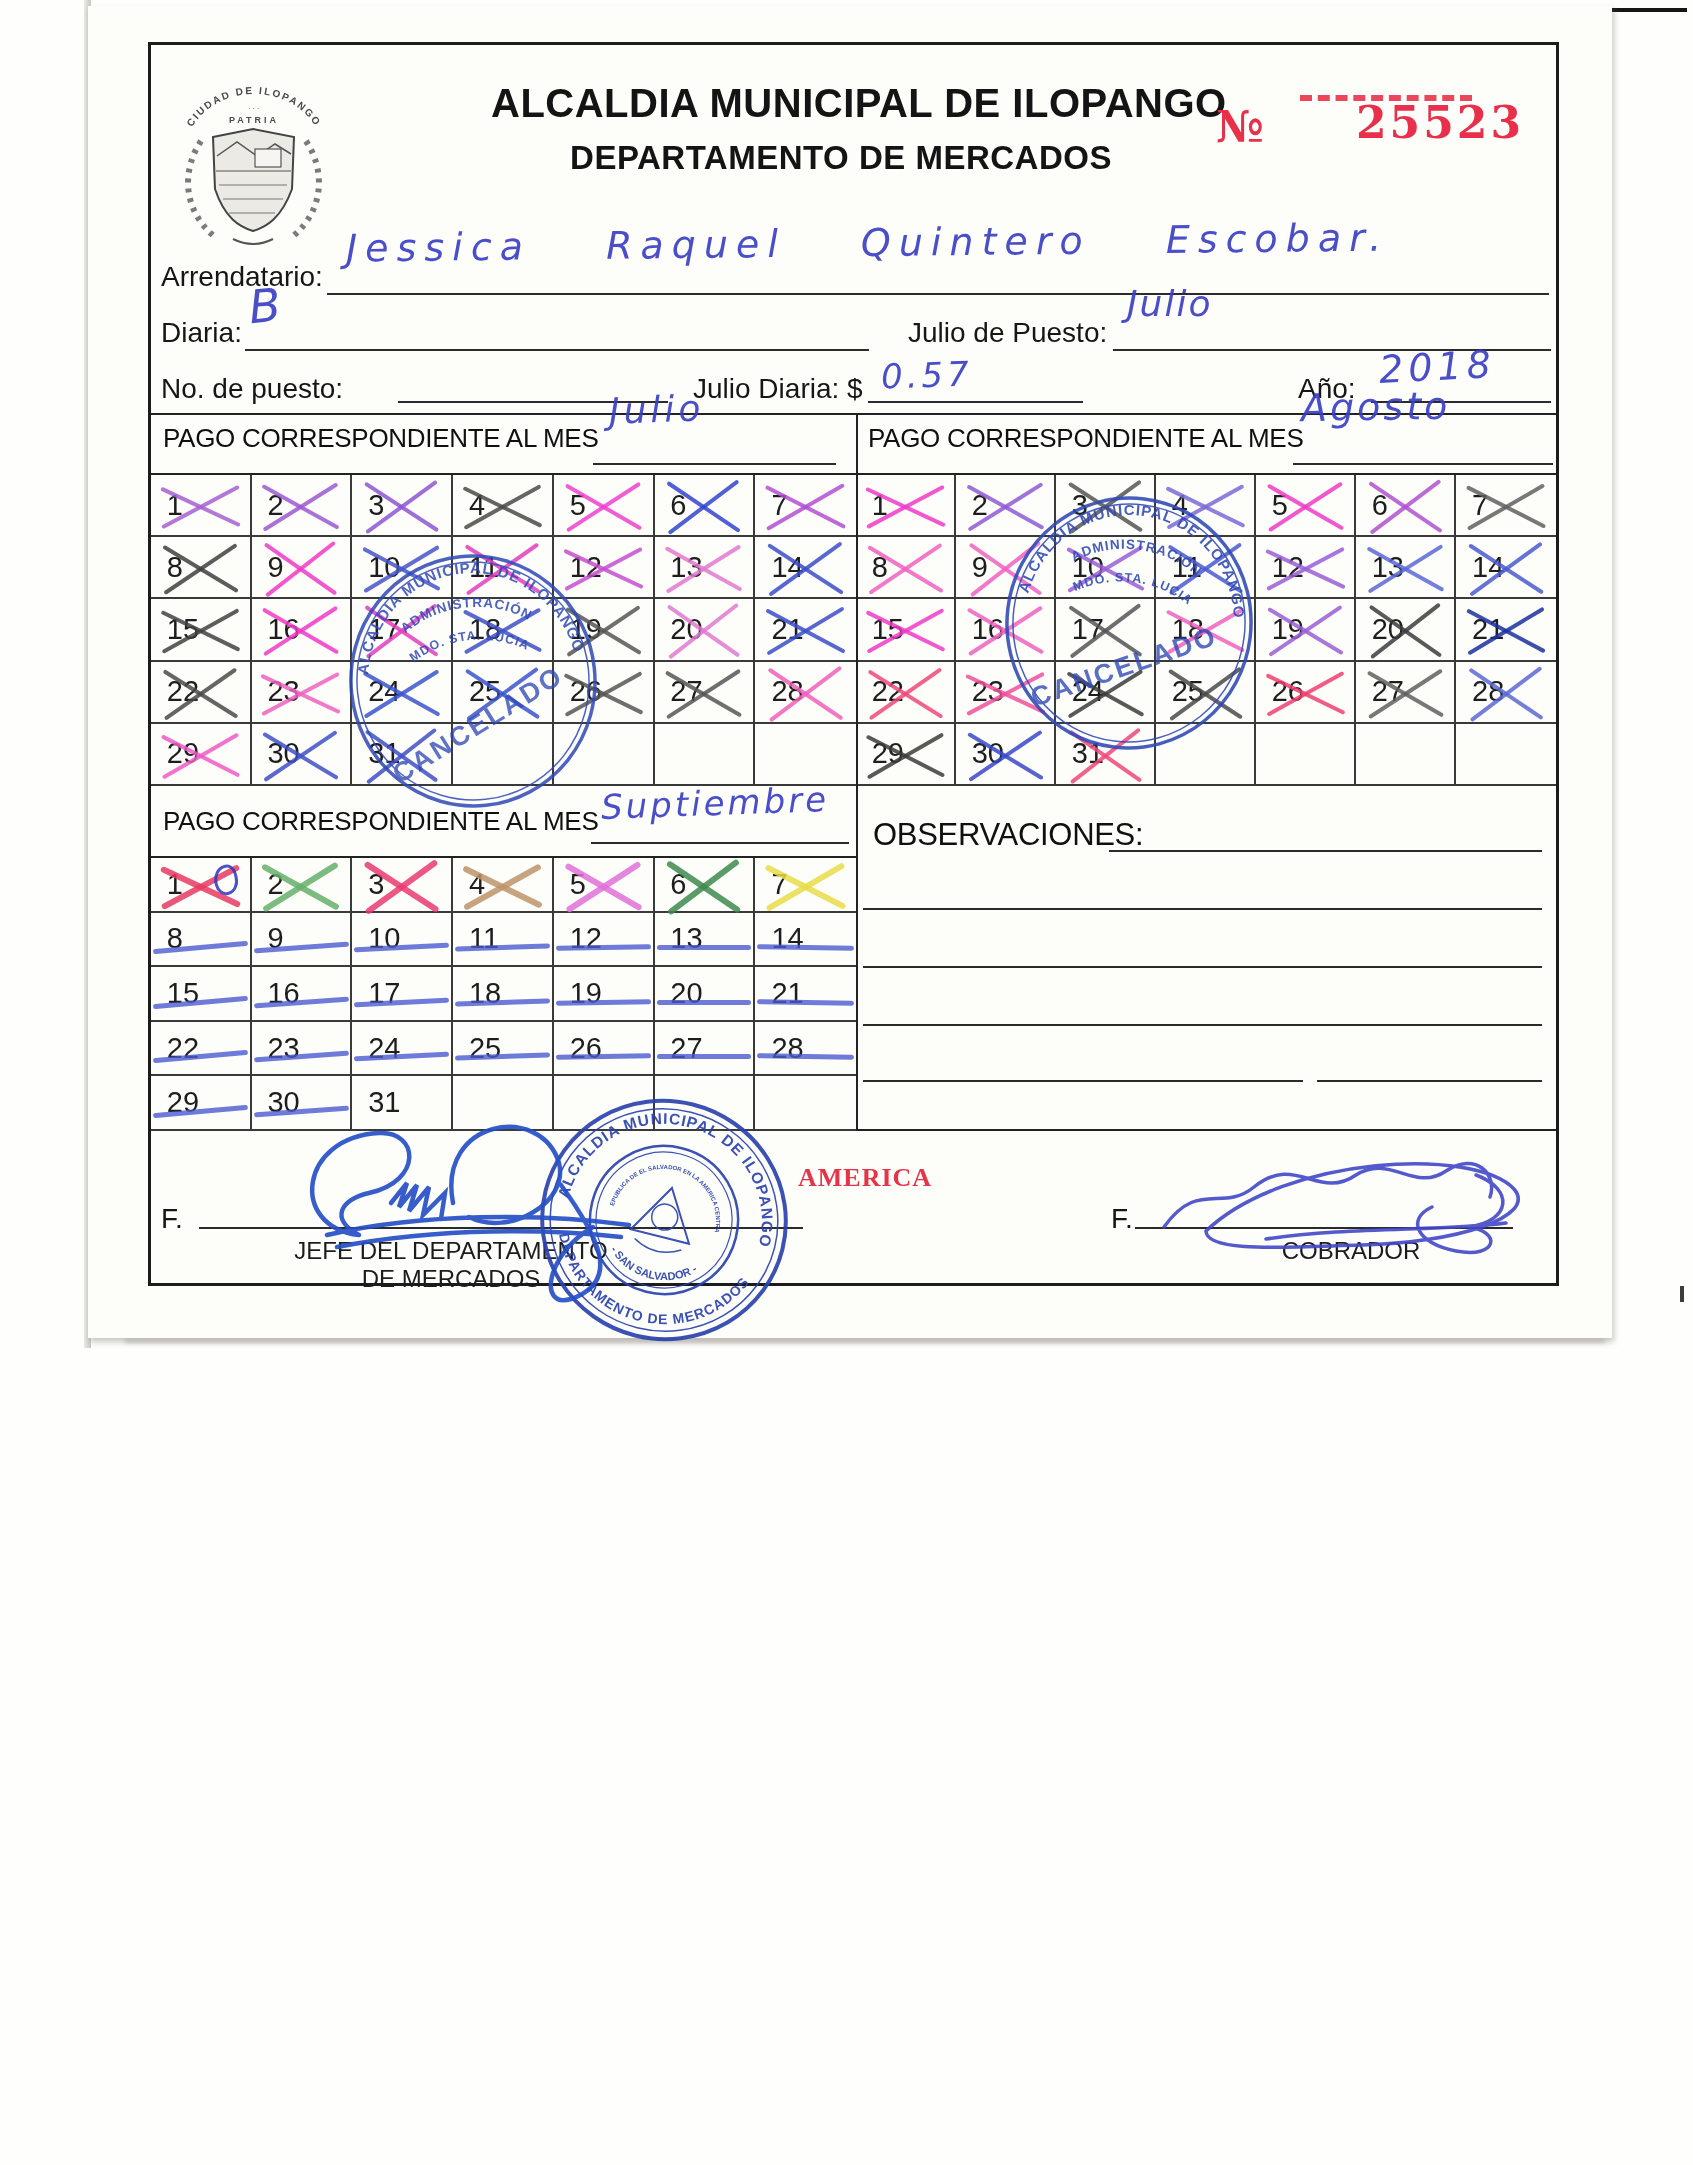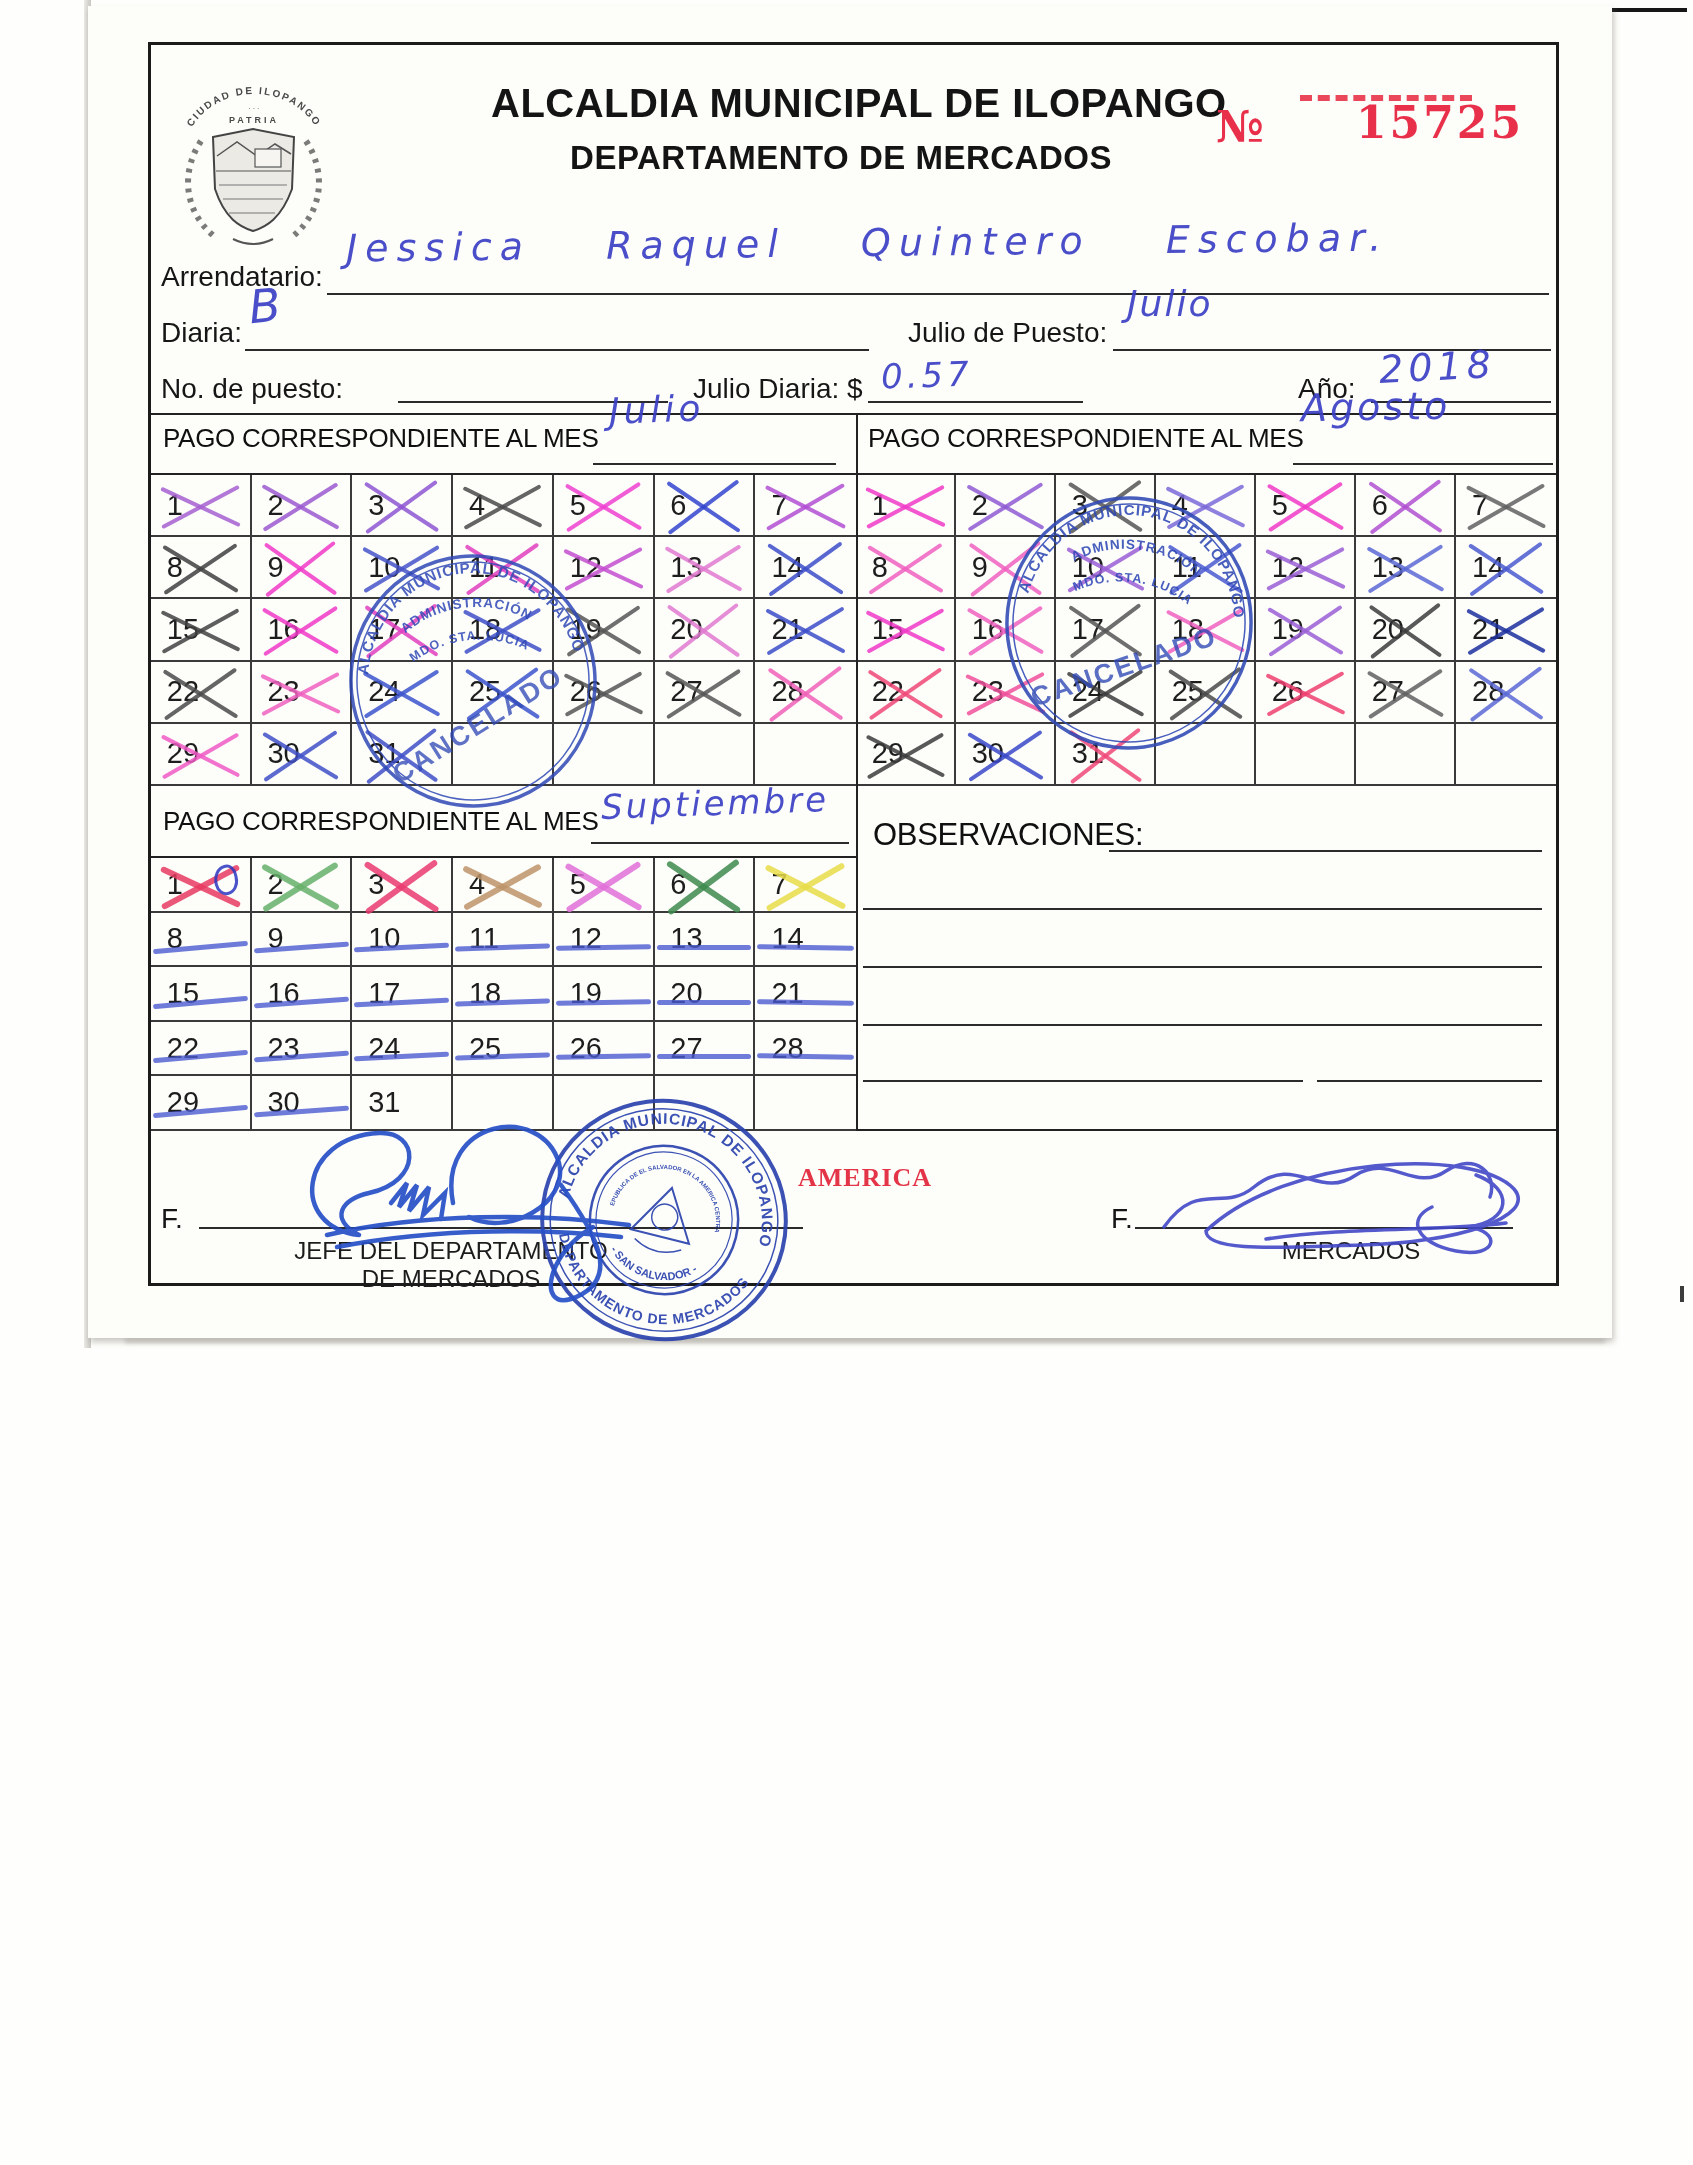--- a/index.html
+++ b/index.html
@@ -117,21 +117,21 @@
         <path d="M48,126 h68 M52,140 h60 M58,154 h46" stroke="#777" stroke-width="1" fill="none"></path>
         <path d="M30,82 C10,112 12,152 44,178" fill="none" stroke="#5a5a5a" stroke-width="6" stroke-dasharray="4 6" opacity=".8"></path>
         <path d="M135,82 C155,112 153,152 121,178" fill="none" stroke="#5a5a5a" stroke-width="6" stroke-dasharray="4 6" opacity=".8"></path>
         <path d="M62,180 q20,10 40,0" fill="none" stroke="#555" stroke-width="2"></path>
       </svg>
 
       <div class="t1">ALCALDIA MUNICIPAL DE ILOPANGO</div>
       <div class="t2">DEPARTAMENTO DE MERCADOS</div>
       <div class="numlbl">№</div>
       <div class="numdash"></div>
-      <div class="numval">15725</div>
+      <div class="numval">25523</div>
 
       <div class="lbl" style="left:10px;top:216px">Arrendatario:</div>
       <div class="uline" style="left:176px;top:248px;width:1222px"></div>
       <div class="hw hw-name">Jessica Raquel Quintero Escobar.</div>
 
       <div class="lbl" style="left:10px;top:272px">Diaria:</div>
       <div class="uline" style="left:94px;top:304px;width:624px"></div>
       <div class="hw hw-sector">B</div>
       <div class="lbl" style="left:757px;top:272px">Julio de Puesto:</div>
       <div class="uline" style="left:962px;top:304px;width:438px"></div>
@@ -790,21 +790,21 @@
       <div class="uline" style="left:712px;top:979px;width:679px"></div>
       <div class="uline" style="left:712px;top:1035px;width:440px"></div>
       <div class="uline" style="left:1166px;top:1035px;width:225px"></div>
 
       <div class="lbl" style="left:10px;top:1158px">F.</div>
       <div class="uline" style="left:48px;top:1182px;width:604px"></div>
       <div class="role" style="left:80px;top:1192px;width:440px">JEFE DEL DEPARTAMENTO</div>
       <div class="role" style="left:80px;top:1220px;width:440px">DE MERCADOS</div>
       <div class="lbl" style="left:960px;top:1158px">F.</div>
       <div class="uline" style="left:984px;top:1182px;width:378px"></div>
-      <div class="role" style="left:1100px;top:1192px;width:200px">MERCADOS</div>
+      <div class="role" style="left:1100px;top:1192px;width:200px">COBRADOR</div>
       <div class="original">AMERICA</div>
 
       <svg class="stamp" style="left:187px;top:491px;transform:rotate(-6deg)" width="270" height="290" viewBox="0 0 270 290" opacity=".85">
         <g stroke="#2f49b5" fill="none">
           <ellipse cx="135" cy="145" rx="122" ry="125" stroke-width="3.5"></ellipse>
           <ellipse cx="135" cy="145" rx="116" ry="119" stroke-width="1.5"></ellipse>
         </g>
         <defs>
           <path id="saTop" d="M 30,145 A 105,108 0 0 1 240,145"></path>
           <path id="saIn1" d="M 55,108 A 95,80 0 0 1 215,108"></path>

